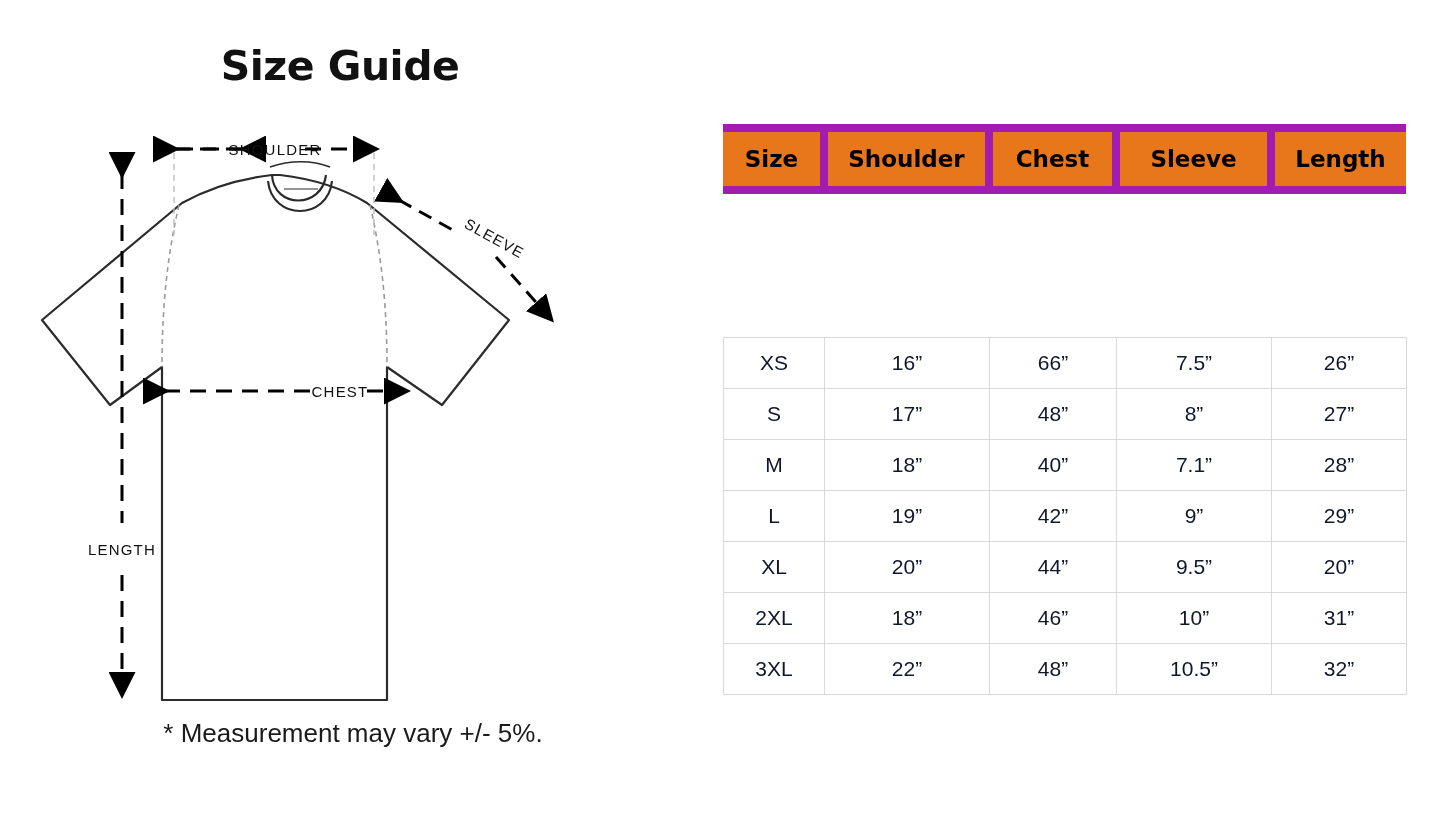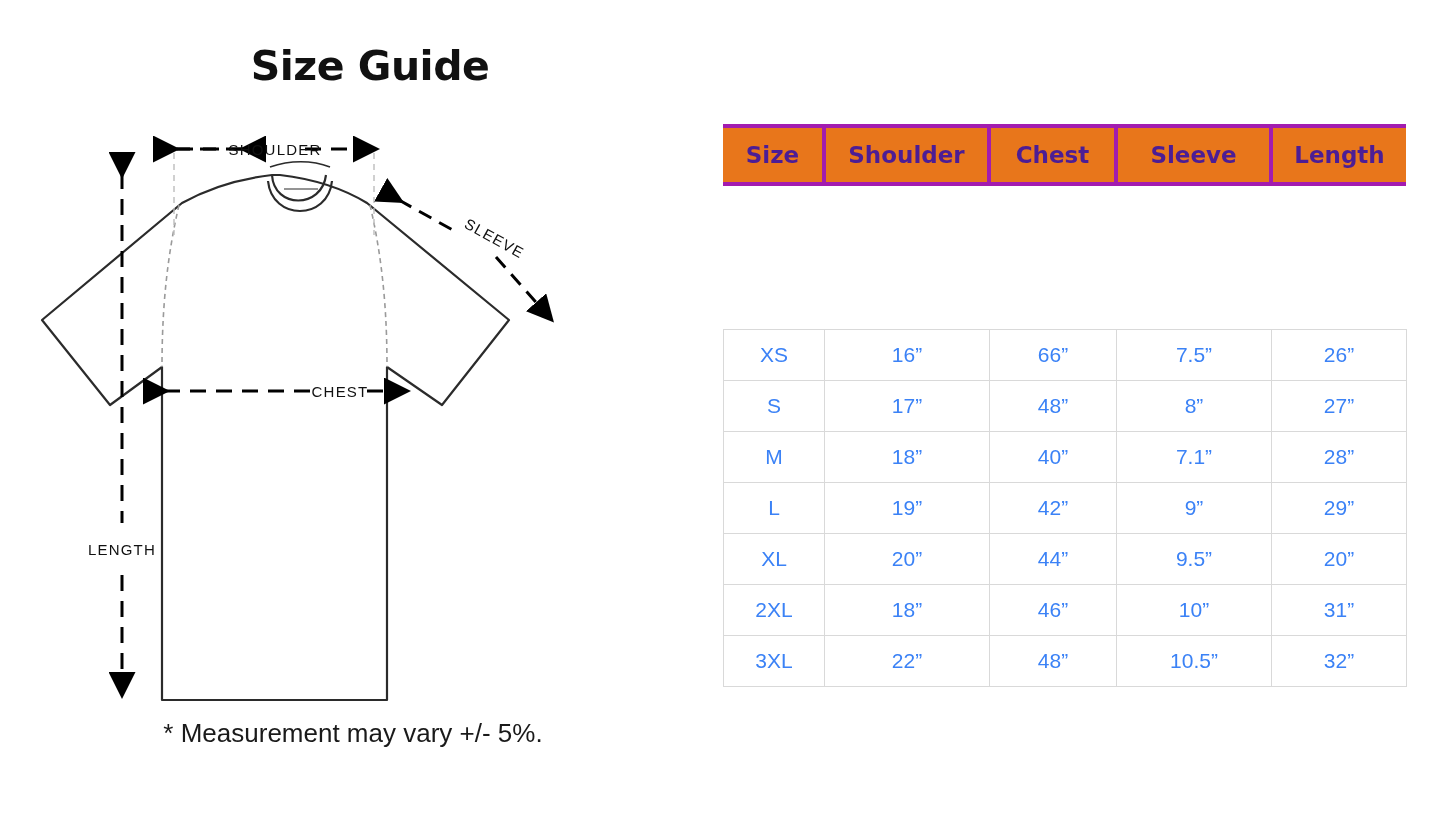--- a/index.html
+++ b/index.html
@@ -28,21 +28,20 @@
     position: absolute;
     left: 0;
     top: 42px;
     width: 680px;
     text-align: center;
     font-family: "DejaVu Sans", sans-serif;
     font-weight: bold;
     font-size: 41px;
     letter-spacing: -0.5px;
     color: #111111;
-    padding-left: 30px;
   }
 
   #shirt-area {
     position: absolute;
     left: 22px;
     top: 105px;
     width: 645px;
     height: 670px;
   }
 
@@ -78,45 +77,45 @@
   }
 
   table.sizes col.c-size    { width: 101px; }
   table.sizes col.c-shoulder{ width: 165px; }
   table.sizes col.c-chest   { width: 127px; }
   table.sizes col.c-sleeve  { width: 155px; }
   table.sizes col.c-length  { width: 135px; }
 
   table.sizes thead th {
     background: #E8761B;
-    color: #4c1d95;
+    color: #000000;
     font-family: "DejaVu Sans", sans-serif;
     font-weight: bold;
     font-size: 23px;
     height: 52px;
-    border: 4px solid #a21caf;
+    border: 8px solid #a21caf;
     text-align: center;
     vertical-align: middle;
   }
   table.sizes thead th:first-child { border-left: none; }
   table.sizes thead th:last-child  { border-right: none; }
 
   
   #table-gap {
     height: 143px;
   }
 
   table.sizes tbody td {
     border: 1px solid #d9d9d9;
     height: 48px;
     text-align: center;
     vertical-align: middle;
     font-family: "Liberation Sans", sans-serif;
     font-size: 21px;
-    color: #3b82f6;
+    color: #0f172a;
     background: #ffffff;
   }
 
   .dim-label {
     font-family: "Liberation Sans", sans-serif;
     font-size: 15px;
     letter-spacing: 1.2px;
     fill: #111111;
   }
 </style>

